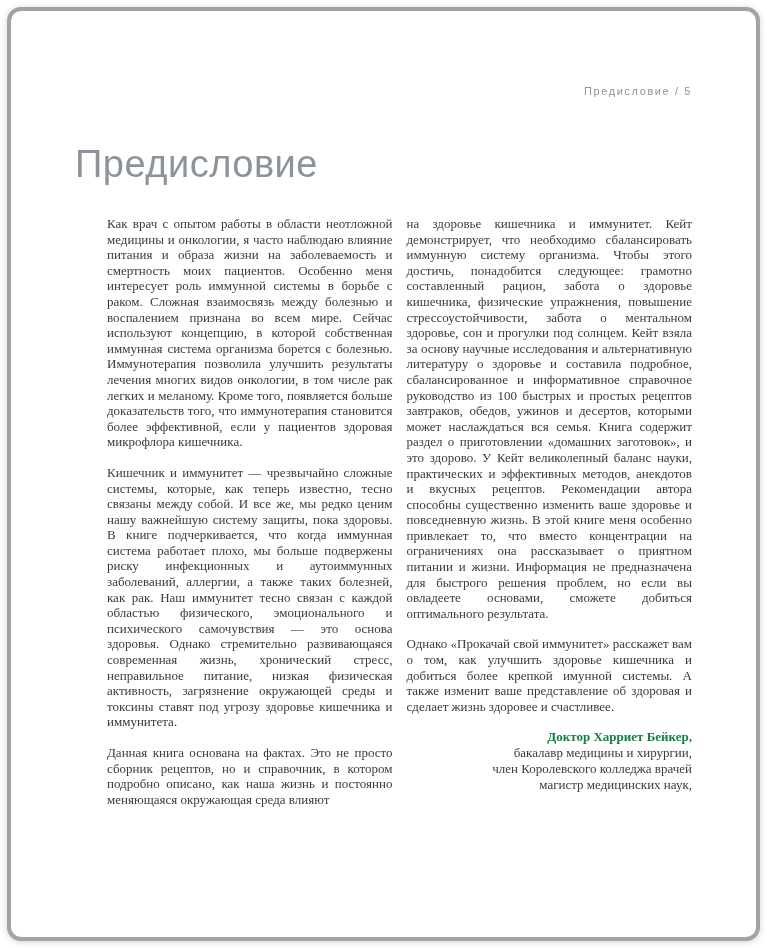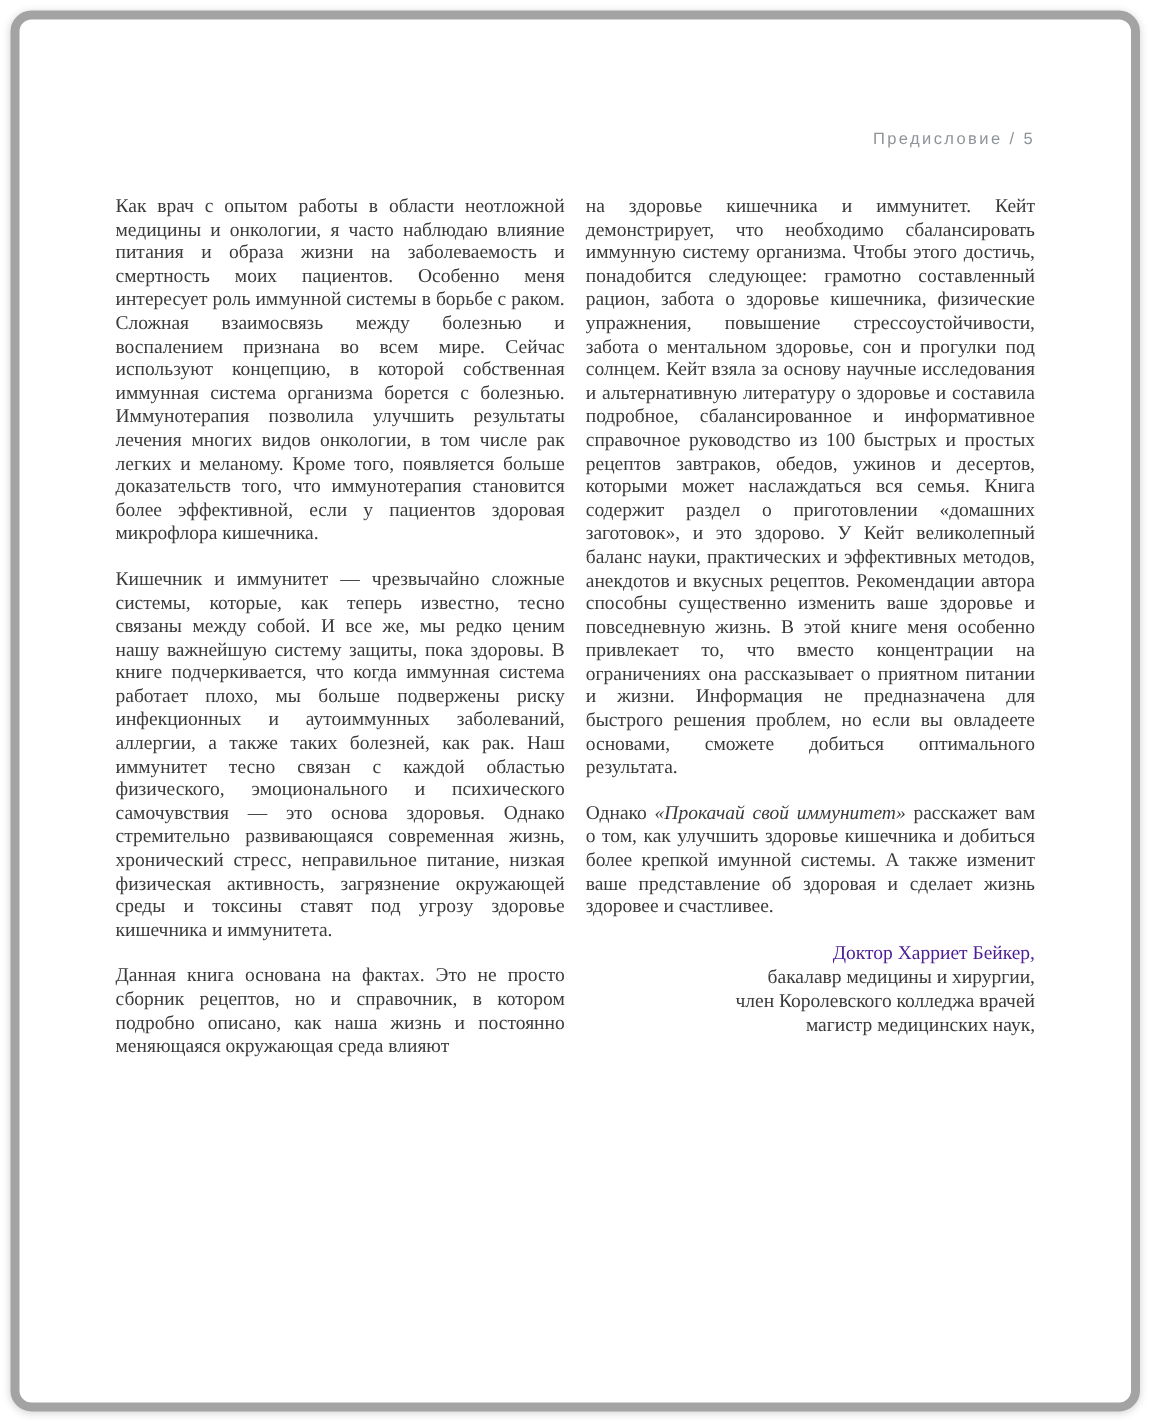--- a/index.html
+++ b/index.html
@@ -7,21 +7,21 @@
   html, body {
     background: #ffffff;
     font-family: "Liberation Serif", "DejaVu Serif", serif;
   }
 
   .page {
     width: 753px;
     height: 934px;
     margin: 7px auto;
     background: #ffffff;
-    border: 6px solid #a3a3a3;
+    border: 4px solid #a3a3a3;
     border-radius: 14px;
     box-shadow: 0 1px 6px rgba(0,0,0,0.18);
     padding: 74px 64px 40px 64px;
     overflow: hidden;
   }
 
   .page-header {
     text-align: right;
     font-family: "Liberation Sans", "DejaVu Sans", sans-serif;
     font-size: 11px;
@@ -35,56 +35,58 @@
     font-weight: 300;
     font-size: 38px;
     letter-spacing: 0.5px;
     color: #8b939b;
   }
 
   .columns {
     margin-top: 30px;
     display: flex;
     gap: 14px;
+    margin-left: 32px;
   }
 
   .column {
     flex: 1 1 0;
     font-size: 13px;
     line-height: 15.6px;
     color: #3b3b3c;
     text-align: justify;
     hyphens: auto;
     -webkit-hyphens: auto;
   }
 
   .column p { margin-bottom: 15px; }
 
-  .book-title { font-style: italic; }
+  .book-title { }
 
   .signature {
     margin-top: 2px;
     text-align: right;
     line-height: 16px;
   }
 
   .signature .sig-name {
-    font-weight: normal;
-    color: #4c1d95;
+    font-weight: bold;
+    color: #15803d;
   }
 
   .signature .sig-line { color: #3b3b3c; font-family: Liberation Serif, serif; }
 </style>
 </head>
 <body>
 
 <div class="page">
 
   <div class="page-header">Предисловие / 5</div>
 
+  <h1 class="page-title">Предисловие</h1>
 
   <div class="columns">
 
     <div class="column">
       <p>Как врач с опытом работы в области неотложной медицины и онкологии, я часто наблюдаю влияние питания и образа жизни на заболеваемость и смертность моих пациентов. Особенно меня интересует роль иммунной системы в борьбе с раком. Сложная взаимосвязь между болезнью и воспалением признана во всем мире. Сейчас используют концепцию, в которой собственная иммунная система организма борется с болезнью. Иммунотерапия позволила улучшить результаты лечения многих видов онкологии, в том числе рак легких и меланому. Кроме того, появляется больше доказательств того, что иммунотерапия становится более эффективной, если у пациентов здоровая микрофлора кишечника.</p>
       <p>Кишечник и иммунитет — чрезвычайно сложные системы, которые, как теперь известно, тесно связаны между собой. И все же, мы редко ценим нашу важнейшую систему защиты, пока здоровы. В книге подчеркивается, что когда иммунная система работает плохо, мы больше подвержены риску инфекционных и аутоиммунных заболеваний, аллергии, а также таких болезней, как рак. Наш иммунитет тесно связан с каждой областью физического, эмоционального и психического самочувствия — это основа здоровья. Однако стремительно развивающаяся современная жизнь, хронический стресс, неправильное питание, низкая физическая активность, загрязнение окружающей среды и токсины ставят под угрозу здоровье кишечника и иммунитета.</p>
       <p>Данная книга основана на фактах. Это не просто сборник рецептов, но и справочник, в котором подробно описано, как наша жизнь и постоянно меняющаяся окружающая среда влияют</p>
     </div>
 
     <div class="column">

